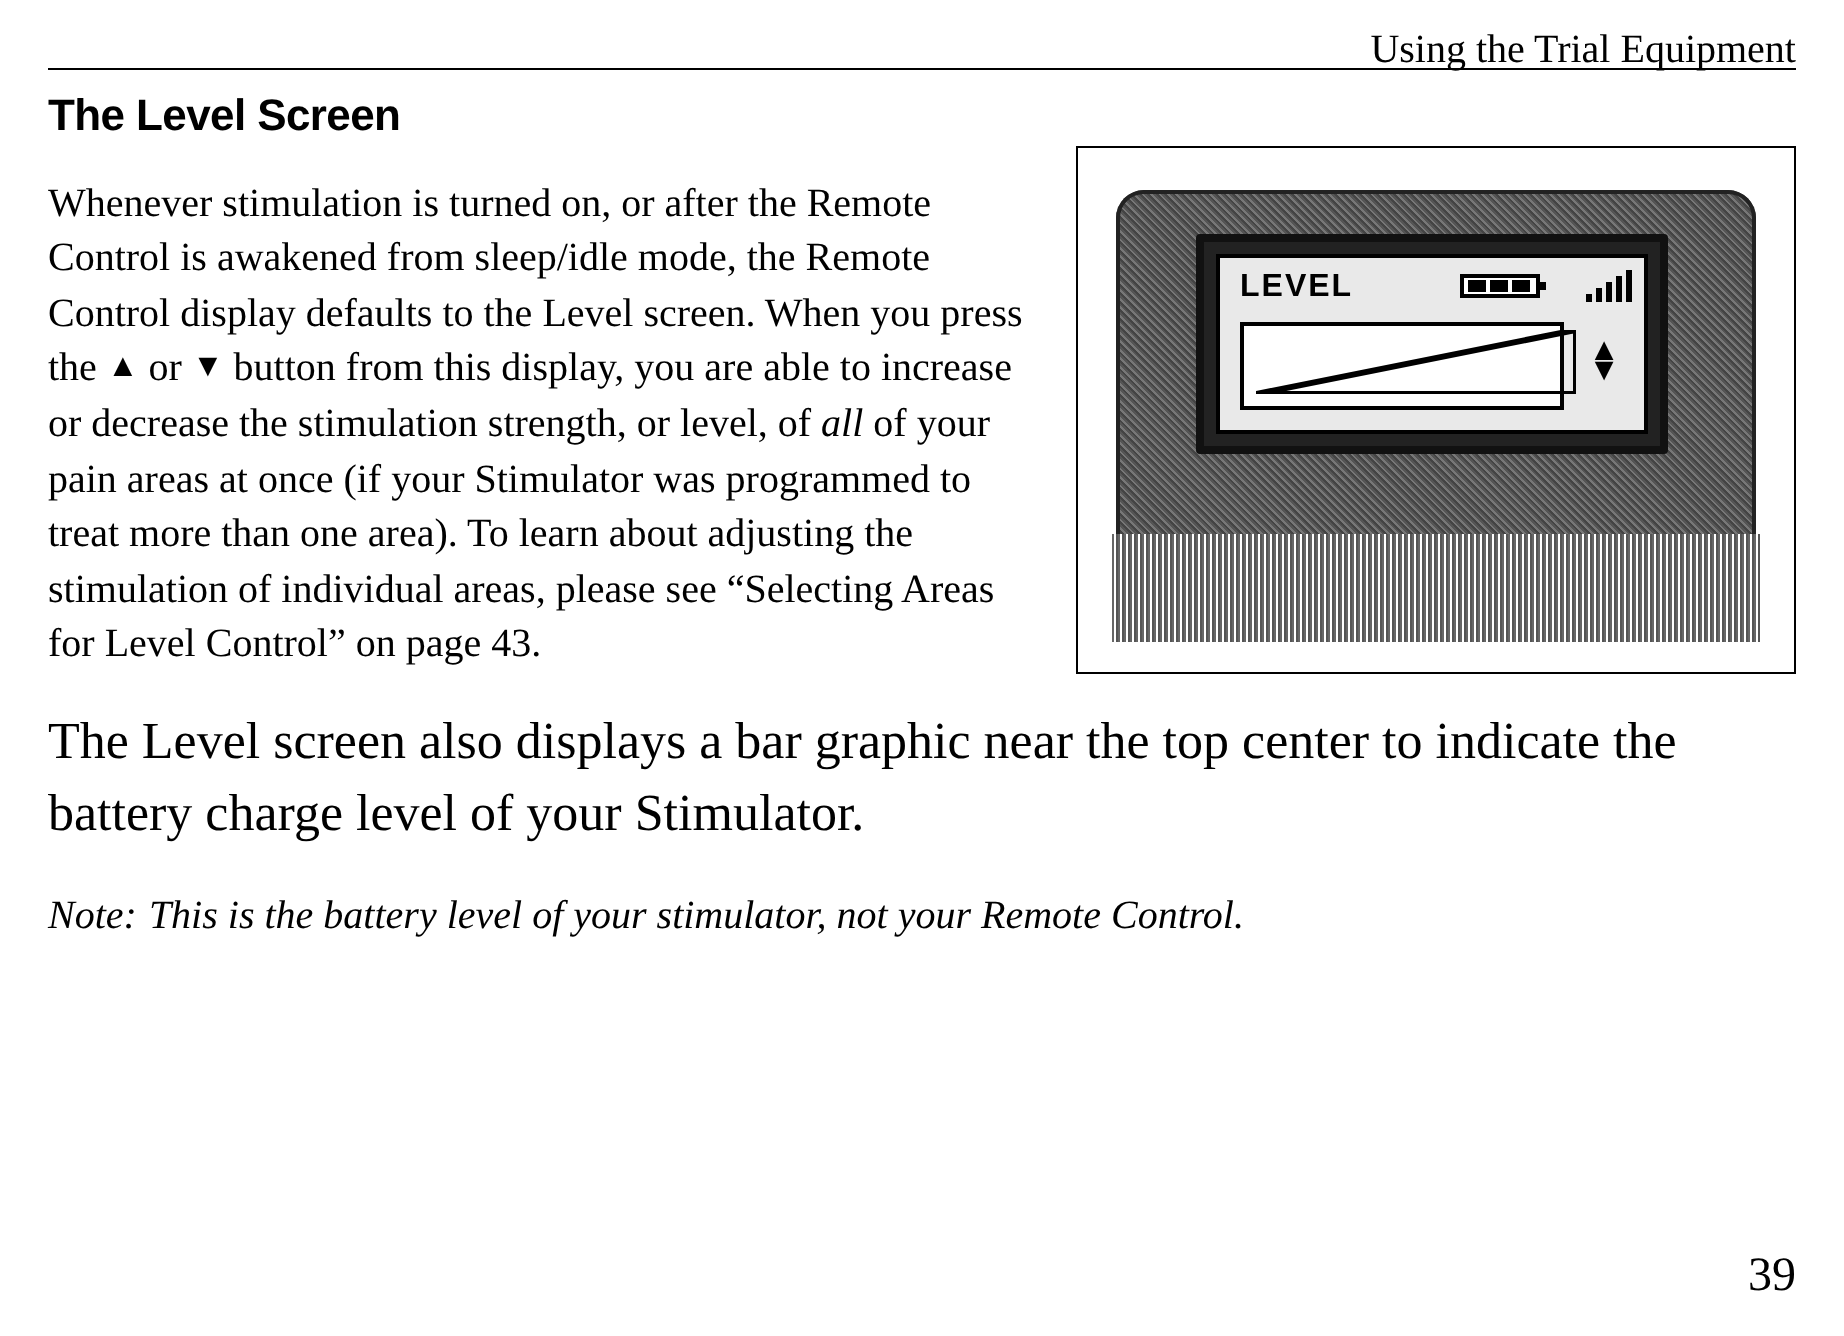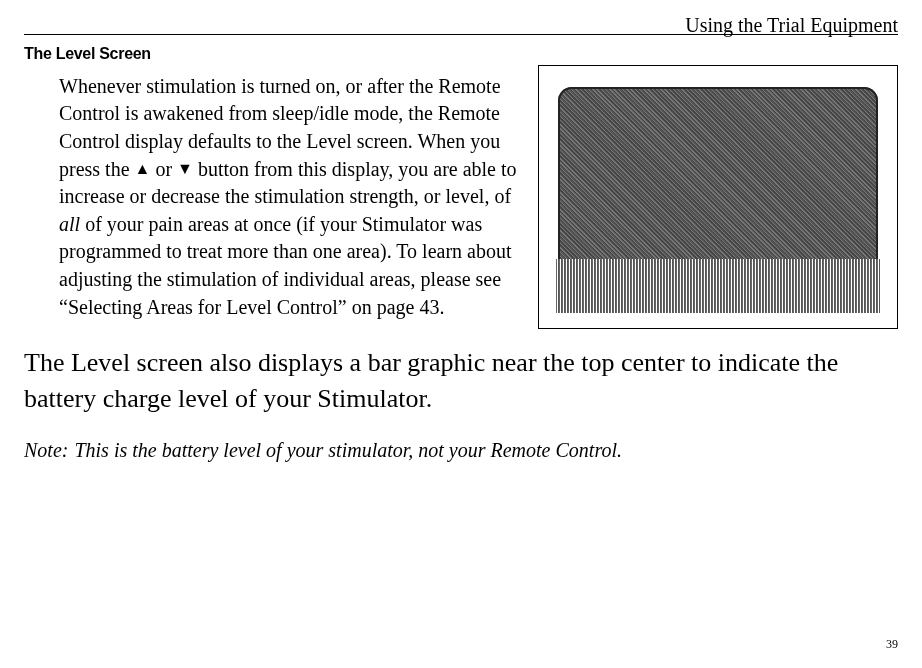--- a/index.html
+++ b/index.html
@@ -20,30 +20,29 @@
     .running-head {
       position: absolute;
       top: 14px;
       right: 24px;
       font-size: 20px;
       font-family: "Times New Roman", Times, serif;
     }
     .section-title {
       font-family: Arial, Helvetica, sans-serif;
       font-weight: 900;
-      font-size: 16px;
+      font-size: 22px;
       margin-top: 4px;
       margin-bottom: 2px;
       letter-spacing: -0.3px;
     }
     .body-wrap {
       display: flex;
-      align-items: center;
+      align-items: flex-end;
       gap: 18px;
-      margin-left: 35px;
     }
     .body-text {
       font-size: 20px;
       line-height: 1.38;
       text-align: left;
     }
     .col-left {
       flex: 1;
     }
     .figure {
@@ -157,21 +156,21 @@
       font-style: italic;
       font-weight: normal;
     }
     .note-text {
       font-style: italic;
     }
     .page-number {
       position: absolute;
       bottom: 16px;
       right: 24px;
-      font-size: 12px;
+      font-size: 24px;
       font-family: "Times New Roman", Times, serif;
     }
     .tri-up, .tri-down { font-size: 16px; position: relative; top: -2px; }
   </style>
 </head>
 <body>
 
 <div class="running-head">Using the Trial Equipment</div>
 <div class="header-line"></div>
 
@@ -179,20 +178,44 @@
 
 <div class="body-wrap">
   <div class="col-left">
     <p class="body-text">
       <span>Whenever stimulation is turned on, or after the Remote Control is awakened from sleep/idle mode, the Remote Control display defaults to the Level screen. When you press the </span><span class="tri-up">▲</span><span> or </span><span class="tri-down">▼</span><span> button from this display, you are able to increase or decrease the stimulation strength, or level, of </span><em>all</em><span> of your pain areas at once (if your Stimulator was programmed to treat more than one area). To learn about adjusting the stimulation of individual areas, please see “Selecting Areas for Level Control” on page 43.</span>
     </p>
   </div>
 
   <div class="figure">
     <div class="device">
+      <div class="device-screen-bezel">
+        <div class="device-screen">
+          <div class="lcd-title">LEVEL</div>
+          <div class="lcd-batt">
+            <span class="cell c1"></span>
+              <span class="cell c2"></span>
+              <span class="cell c3"></span>
+          </div>
+          <div class="lcd-signal">
+            <span></span>
+              <span></span>
+              <span></span>
+              <span></span>
+              <span></span>
+          </div>
+          <div class="lcd-level-box">
+            <svg class="lcd-level-ramp" viewBox="0 0 160 32" preserveAspectRatio="none">
+              <polygon points="0,32 160,32 160,0" fill="none" stroke="#000" stroke-width="3"></polygon>
+            </svg>
+          </div>
+          <div class="lcd-arrows" style="white-space:pre">▲
+▼</div>
+        </div>
+      </div>
       <div class="device-bottom-noise"></div>
     </div>
   </div>
 </div>
 
 <p class="para2">The Level screen also displays a bar graphic near the top center to indicate the battery charge level of your Stimulator.</p>
 
 <div class="note-block">
   <span class="note-label">Note:</span>
   <span class="note-text">This is the battery level of your stimulator, not your Remote Control.</span>

